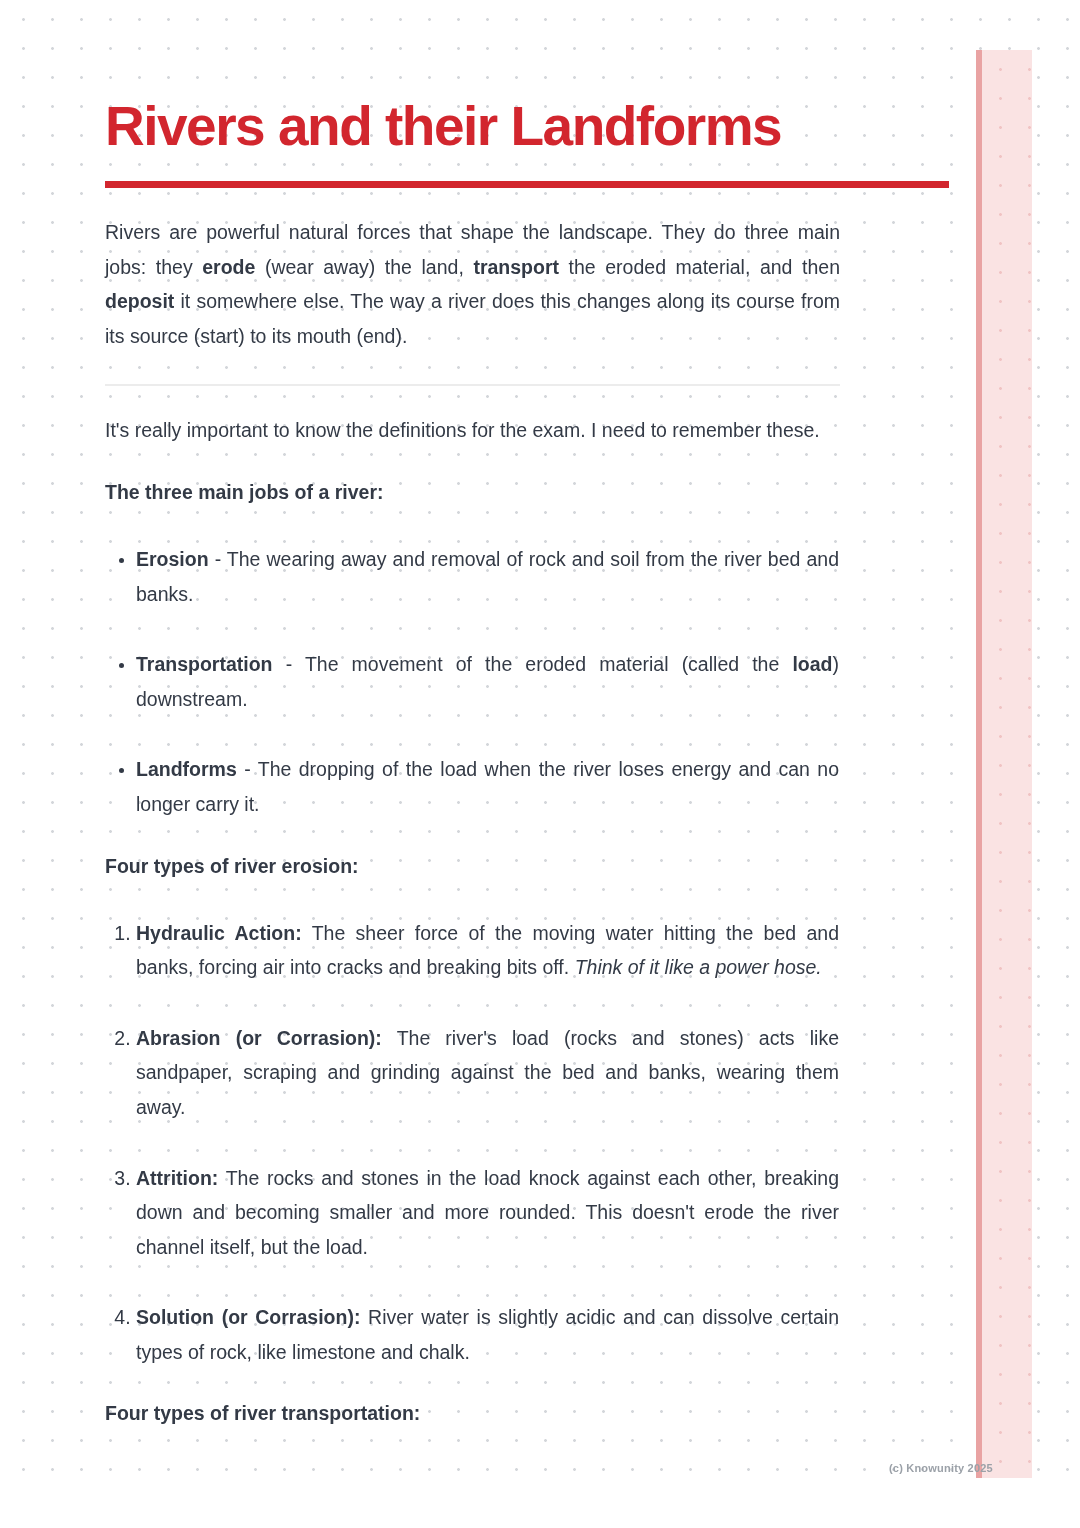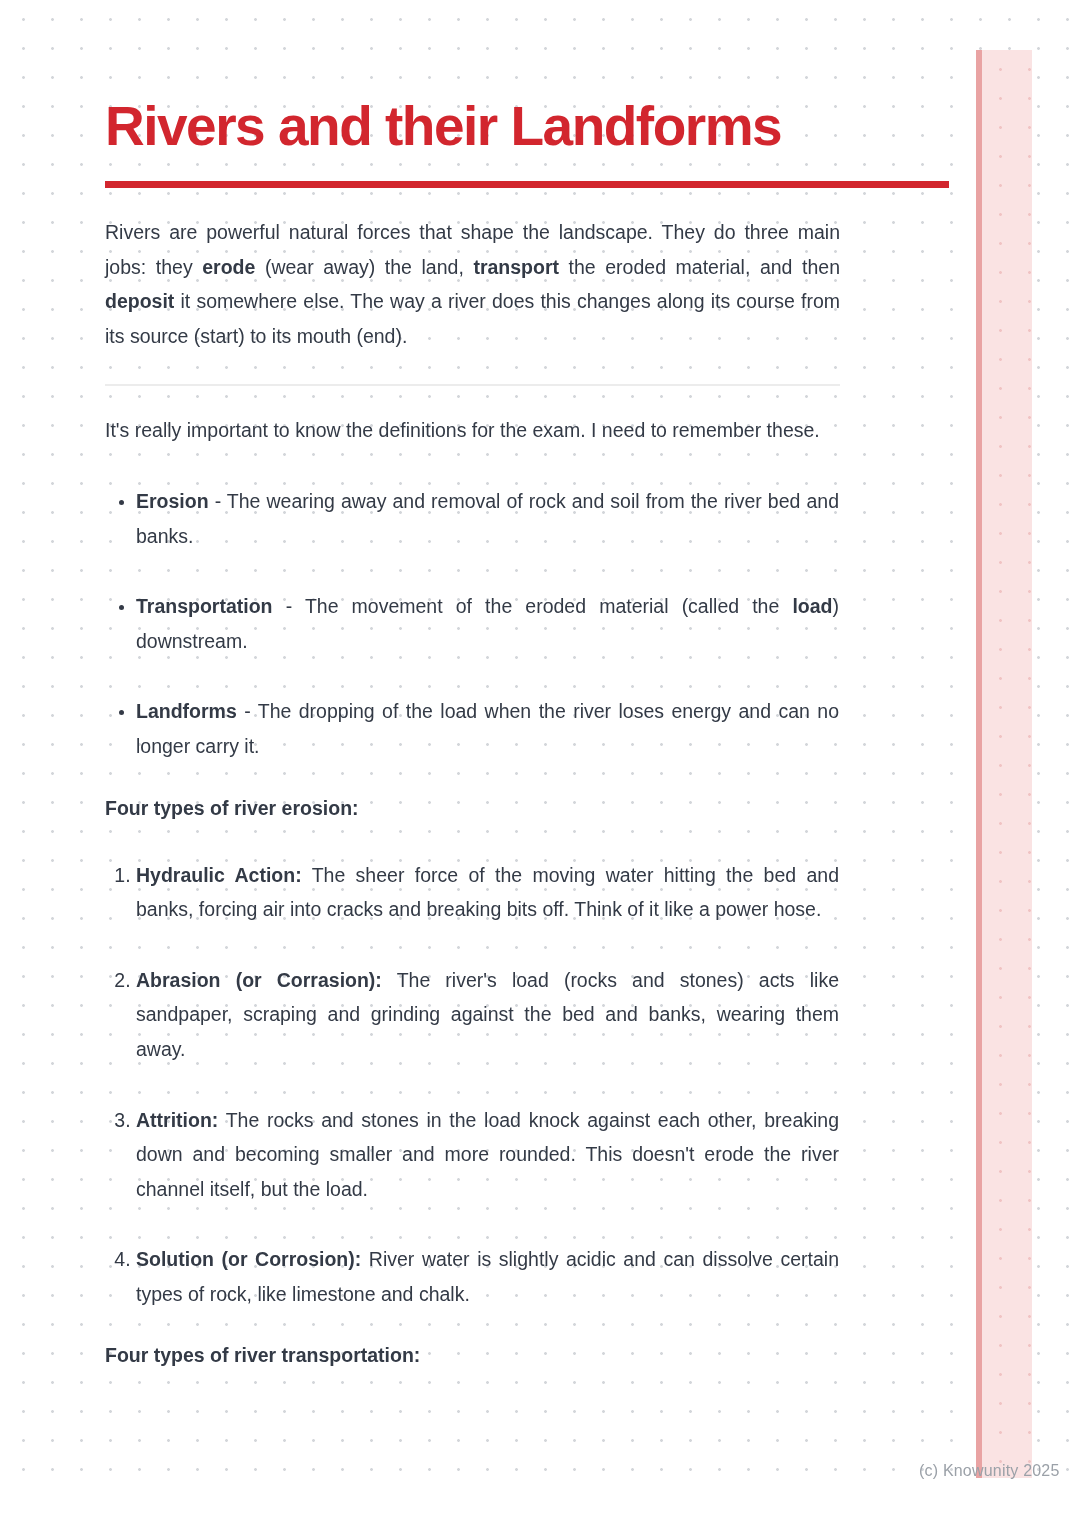--- a/index.html
+++ b/index.html
@@ -98,24 +98,25 @@
     line-height: 34.6px;
     text-align: justify;
     margin-bottom: 11px;
     margin-top: 36px;
   }
   .doc-list li:last-child { margin-bottom: 0; }
   ul.doc-list li::marker { font-size: 17px; }
   .watermark {
     position: absolute;
     top: 1462px;
-    left: 919px;
-    font-size: 16px;
+    left: 889px;
+    font-size: 11px;
     color: #9ba1a8;
     letter-spacing: 0.2px;
+    font-weight: bold;
   }
 </style>
 </head>
 <body>
 
 <div class="page">
 
   <div class="dots-bg"></div>
   <div class="stripe"></div>
 
@@ -126,34 +127,35 @@
     <div class="title-rule"></div>
 
 
     <p class="body-text"><span>Rivers are powerful natural forces that shape the landscape. They do three main jobs: they </span><span style="font-weight: bold;">erode</span><span> (wear away) the land, </span><span style="font-weight: bold;">transport</span><span> the eroded material, and then </span><span style="font-weight: bold;">deposit</span><span> it somewhere else. The way a river does this changes along its course from its source (start) to its mouth (end).</span></p>
 
     <div class="divider"></div>
 
 
     <p class="body-text">It's really important to know the definitions for the exam. I need to remember these.</p>
 
+    <p class="sub-heading">The three main jobs of a river:</p>
 
     <ul class="doc-list">
       <li><span style="font-weight: bold;">Erosion</span><span> - The wearing away and removal of rock and soil from the river bed and banks.</span></li>
       <li><span style="font-weight: bold;">Transportation</span><span> - The movement of the eroded material (called the </span><span style="font-weight: bold;">load</span><span>) downstream.</span></li>
       <li><span style="font-weight: bold;">Landforms</span><span> - The dropping of the load when the river loses energy and can no longer carry it.</span></li>
     </ul>
 
     <p class="sub-heading">Four types of river erosion:</p>
 
     <ol class="doc-list">
-      <li><span style="font-weight: bold;">Hydraulic Action:</span><span> The sheer force of the moving water hitting the bed and banks, forcing air into cracks and breaking bits off. </span><span style="">Think of it like a power hose.</span></li>
+      <li><span style="font-weight: bold;">Hydraulic Action:</span><span> The sheer force of the moving water hitting the bed and banks, forcing air into cracks and breaking bits off. </span><span style="font-style: italic;">Think of it like a power hose.</span></li>
       <li><span style="font-weight: bold;">Abrasion (or Corrasion):</span><span> The river's load (rocks and stones) acts like sandpaper, scraping and grinding against the bed and banks, wearing them away.</span></li>
       <li><span style="font-weight: bold;">Attrition:</span><span> The rocks and stones in the load knock against each other, breaking down and becoming smaller and more rounded. This doesn't erode the river channel itself, but the load.</span></li>
-      <li><span style="font-weight: bold;">Solution (or Corrosion):</span><span> River water is slightly acidic and can dissolve certain types of rock, like limestone and chalk.</span></li>
+      <li><span style="font-weight: bold;">Solution (or Corrasion):</span><span> River water is slightly acidic and can dissolve certain types of rock, like limestone and chalk.</span></li>
     </ol>
 
     <p class="sub-heading">Four types of river transportation:</p>
 
   </div>
 
   <div class="watermark">(c) Knowunity 2025</div>
 
 </div>
 

